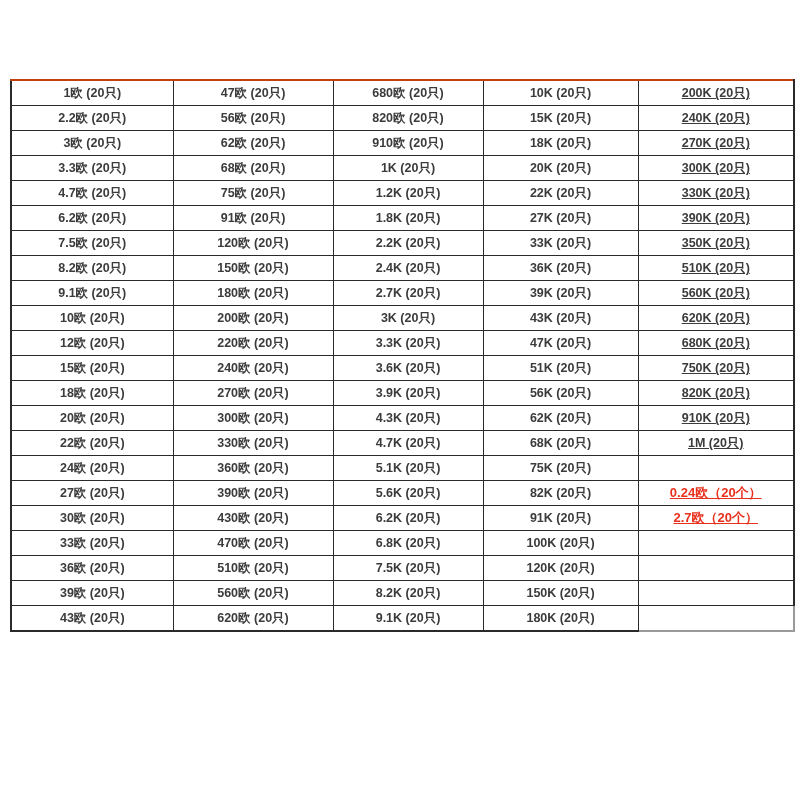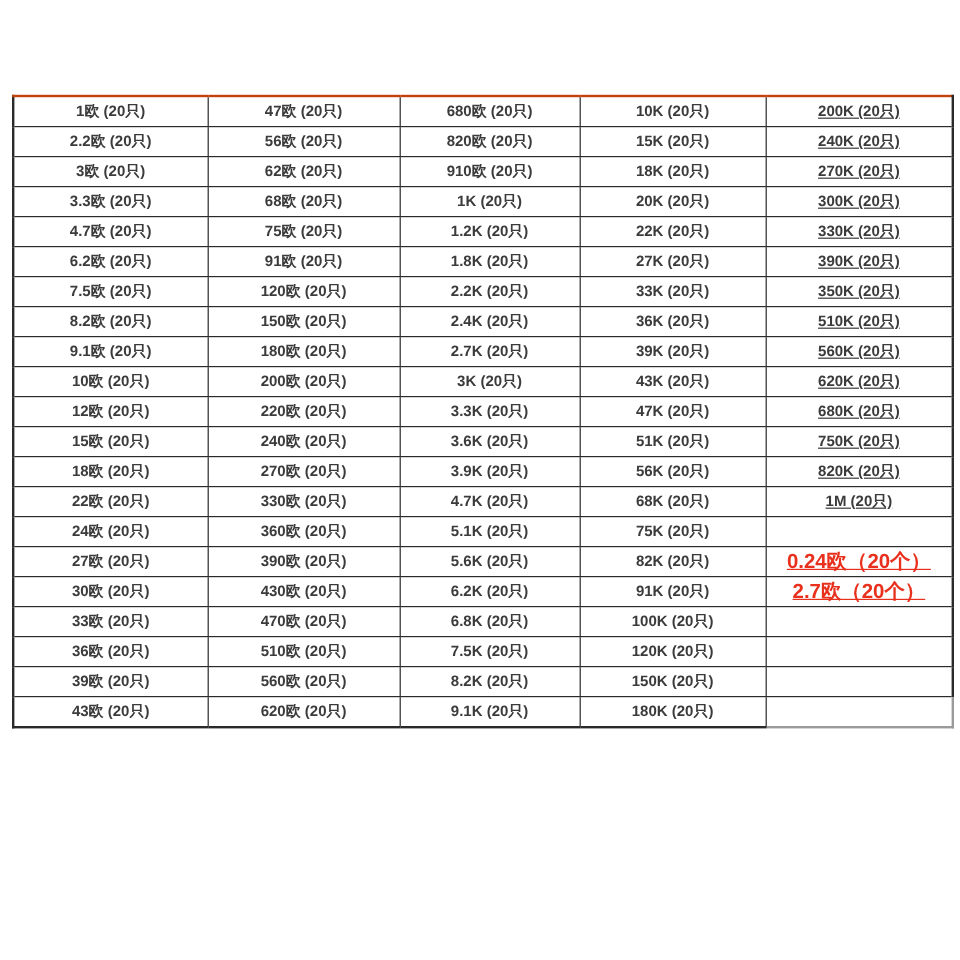--- a/index.html
+++ b/index.html
@@ -50,21 +50,21 @@
     color: #3b3b3b;
     border: 1px solid #2a2a2a;
     white-space: nowrap;
     overflow: hidden;
   }
   table.resistor-table td.empty {
     color: transparent;
   }
   table.resistor-table td.red {
     color: #e8301c;
-    font-size: 17px;
+    font-size: 13px;
     margin-left: 12px;
   }
   table.resistor-table td.faint {
     border-color: #9a9a9a;
   }
   table.resistor-table tr.last-row td {
     border-bottom: 2px solid #2a2a2a;
     margin-top: 32px;
   }
   table.resistor-table tr:first-child td {
@@ -181,20 +181,27 @@
             <td class="col-last">750K (20只)</td>
           </tr>
           <tr>
             <td class="col-first">18欧 (20只)</td>
             <td class="">270欧 (20只)</td>
             <td class="">3.9K (20只)</td>
             <td class="">56K (20只)</td>
             <td class="col-last">820K (20只)</td>
           </tr>
           <tr>
+            <td class="col-first">20欧 (20只)</td>
+            <td class="">300欧 (20只)</td>
+            <td class="">4.3K (20只)</td>
+            <td class="">62K (20只)</td>
+            <td class="col-last">910K (20只)</td>
+          </tr>
+          <tr>
             <td class="col-first">22欧 (20只)</td>
             <td class="">330欧 (20只)</td>
             <td class="">4.7K (20只)</td>
             <td class="">68K (20只)</td>
             <td class="col-last">1M (20只)</td>
           </tr>
           <tr>
             <td class="col-first">24欧 (20只)</td>
             <td class="">360欧 (20只)</td>
             <td class="">5.1K (20只)</td>

